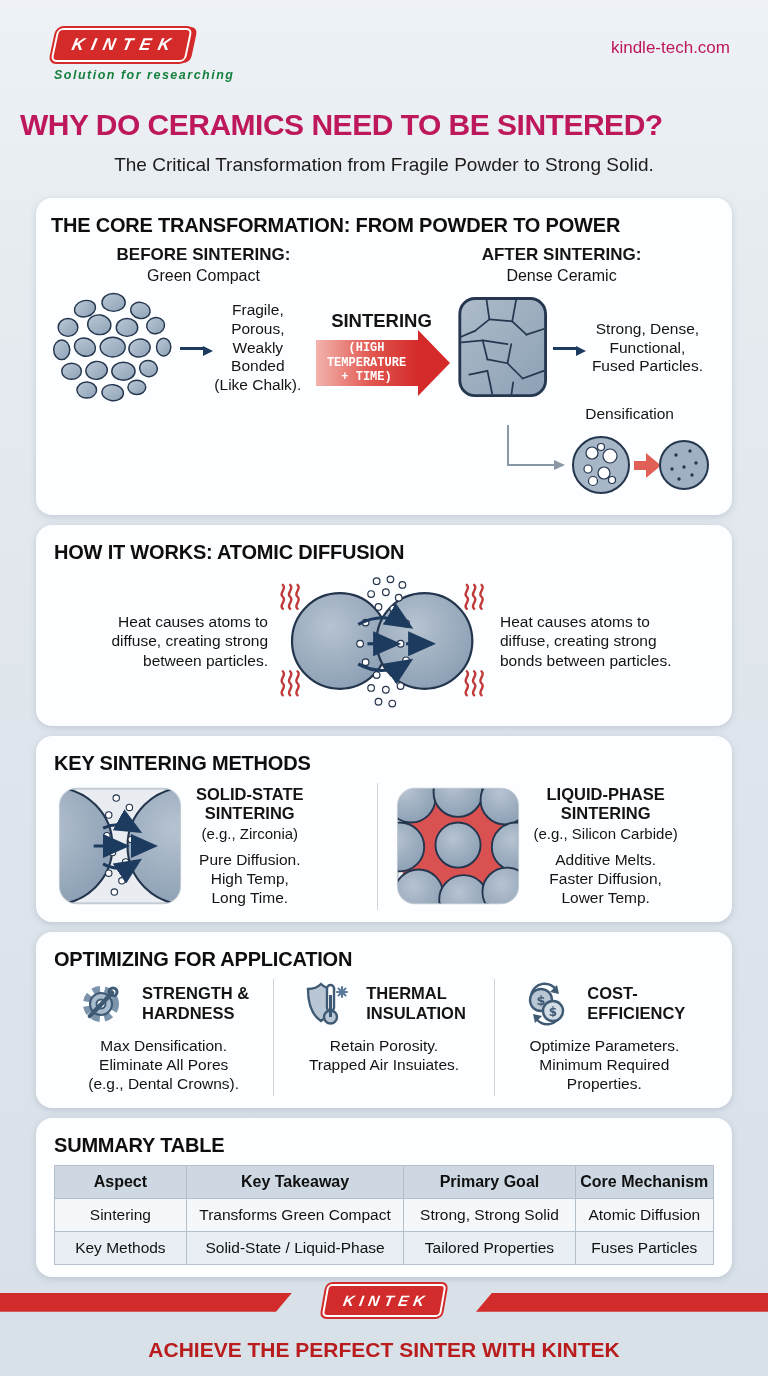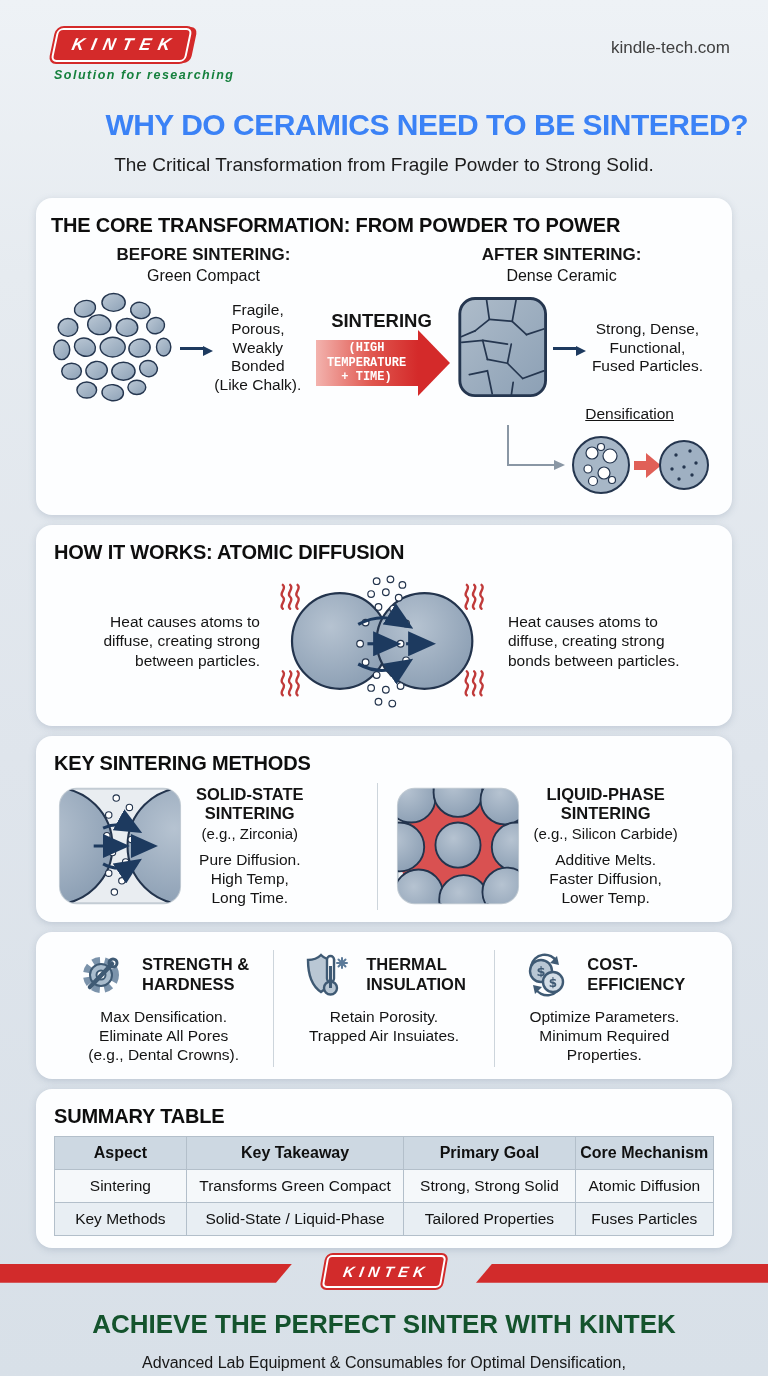--- a/index.html
+++ b/index.html
@@ -8,23 +8,23 @@
     background:linear-gradient(180deg,#eef2f6 0%,#e6ebf0 20%,#dfe5ec 55%,#d8e0e8 100%);
     font-family:"Liberation Sans",sans-serif;color:#141414;
   }
   .preline{white-space:pre-line;}
   
   .top{display:flex;justify-content:space-between;align-items:flex-start;padding:28px 38px 0 54px;}
   .logo-box{display:inline-block;background:#d42a2a;color:#fff;font-weight:bold;font-style:italic;
     letter-spacing:7px;font-size:17px;padding:5px 10px 5px 16px;border:2px solid #fff;
     box-shadow:0 0 0 2px #d42a2a,4px 0 0 1px #d42a2a;transform:skewX(-12deg);border-radius:6px;}
   .logo-tag{color:#15803d;font-style:italic;font-weight:bold;font-size:12.5px;letter-spacing:1.5px;margin-top:6px;}
-  .site-url{font-size:17px;color:#404040;margin-top:10px;}
-  
-  .hero-title{margin:26px 20px 0;text-align:right;font-size:30px;font-weight:bold;color:#3b82f6;letter-spacing:-0.5px;}
+  .site-url{font-size:17px;color:#be185d;margin-top:10px;}
+  
+  .hero-title{margin:26px 20px 0;text-align:left;font-size:30px;font-weight:bold;color:#be185d;letter-spacing:-0.5px;}
   .hero-sub{margin:12px 20px 0;text-align:center;font-size:19px;color:#1c1c1c;}
   
   .card{background:#fdfeff;border-radius:16px;margin:0 36px;box-shadow:0 2px 7px rgba(110,130,155,.28);
     padding:12px 18px;box-sizing:border-box;}
   .card + .card{margin-top:10px;}
   .card h2{margin:4px 0 8px;font-size:20px;font-weight:bold;color:#0e0e0e;letter-spacing:-0.2px;}
   
   #card-core{margin-top:22px;padding-left:15px;}
   .labels-row{display:flex;margin:2px 0 4px;}
   .lbl{width:46%;text-align:center;}
@@ -39,24 +39,24 @@
   .sinter-label{font-weight:bold;font-size:18.5px;margin-bottom:8px;}
   .red-arrow{position:relative;width:102px;height:46px;margin-right:30px;
     background:linear-gradient(90deg,#f3b3ae,#e0564e 55%,#d42a2a);
     display:flex;flex-direction:column;justify-content:center;font-family:Liberation Mono, monospace;}
   .red-arrow::after{content:"";position:absolute;left:100%;top:-10px;
     border-left:32px solid #d42a2a;border-top:33px solid transparent;border-bottom:33px solid transparent;}
   .red-arrow .cap{font-size:12px;font-weight:bold;color:#fff;text-align:center;line-height:1.2;}
   .harrow{width:24px;height:0;border-top:3px solid #1d3a5f;position:relative;flex:none;}
   .harrow::after{content:"";position:absolute;right:-9px;top:-4px;
     border-left:10px solid #1d3a5f;border-top:5.5px solid transparent;border-bottom:5.5px solid transparent;}
-  .dens-wrap{width:272px;margin-left:auto;margin-right:4px;margin-top:-2px;text-decoration:underline;}
+  .dens-wrap{width:272px;margin-left:auto;margin-right:4px;margin-top:-2px;}
   .dens-label{font-size:15.5px;text-align:right;padding-right:36px;margin-bottom:2px;}
   
-  .diff-row{display:flex;align-items:center;justify-content:center;gap:8px;margin:6px 0 4px;}
+  .diff-row{display:flex;align-items:center;justify-content:center;margin:6px 0 4px;}
   .diff-text{width:206px;font-size:15.5px;line-height:1.25;}
   .diff-text.left{text-align:right;}
   .diff-text.right{text-align:left;}
   
   .methods{display:flex;margin-top:4px;text-align:center;}
   .method{flex:1;display:flex;gap:14px;align-items:center;padding:2px 4px;}
   .method + .method{border-left:1.5px solid #cdd5dc;padding-left:18px;}
   .m-title{font-weight:bold;font-size:16.5px;line-height:1.15;}
   .m-ex{font-size:15px;margin-top:2px;}
   .m-desc{font-size:15.5px;margin-top:9px;line-height:1.22;}
@@ -75,21 +75,21 @@
   tbody tr:nth-child(1){background:#f5f8fa;}
   tbody tr:nth-child(2){background:#e8eef3;}
   
   .stripe{position:relative;height:19px;margin-top:16px;}
   .stripe-left,.stripe-right{position:absolute;top:0;bottom:0;background:#d22b2b;width:calc(50% - 92px);}
   .stripe-left{left:0;clip-path:polygon(0 0,100% 0,calc(100% - 16px) 100%,0 100%);}
   .stripe-right{right:0;clip-path:polygon(16px 0,100% 0,100% 100%,0 100%);}
   .fbadge{position:absolute;left:50%;top:-9px;transform:translateX(-50%) skewX(-10deg);
     background:#d22b2b;color:#fff;font-weight:bold;font-style:italic;letter-spacing:5px;font-size:15px;
     padding:6px 12px 6px 17px;border:2px solid #fff;box-shadow:0 0 0 2px #d22b2b;border-radius:5px;}
-  .f-head{margin:26px 20px 12px;text-align:center;font-weight:bold;font-size:26px;color:#14532d;}
+  .f-head{margin:26px 20px 12px;text-align:center;font-weight:bold;font-size:21px;color:#b91c1c;}
   .f-body{margin:9px 40px 0;text-align:center;font-size:16px;line-height:1.35;color:#171717;}
 </style>
 </head>
 <body>
 
 <div class="top">
   <div>
     <div class="logo-box">
       <span>KINTEK</span>
     </div>
@@ -364,20 +364,21 @@
         <div class="m-ex">(e.g., Silicon Carbide)</div>
         <div class="m-desc preline">Additive Melts.
 Faster Diffusion,
 Lower Temp.</div>
       </div>
     </div>
   </div>
 </div>
 
 <div class="card">
+  <h2>OPTIMIZING FOR APPLICATION</h2>
   <div class="opt-row">
     <div class="opt">
       <div class="opt-head">
         <svg width="46" height="46" viewBox="0 0 46 46">
           <circle cx="23" cy="23" r="13" fill="none" stroke="#7b93ab" stroke-width="10" stroke-dasharray="6.5 4.2"></circle>
           <circle cx="23" cy="23" r="11" fill="#a9bccd" stroke="#3f5a74" stroke-width="2"></circle>
           <circle cx="23" cy="23" r="4.5" fill="#fff" stroke="#3f5a74" stroke-width="2"></circle>
           <path d="M12,35 L34,12" stroke="#3f5a74" stroke-width="4.5" stroke-linecap="round"></path>
           <circle cx="35" cy="11" r="4" fill="none" stroke="#3f5a74" stroke-width="3"></circle>
         </svg>

